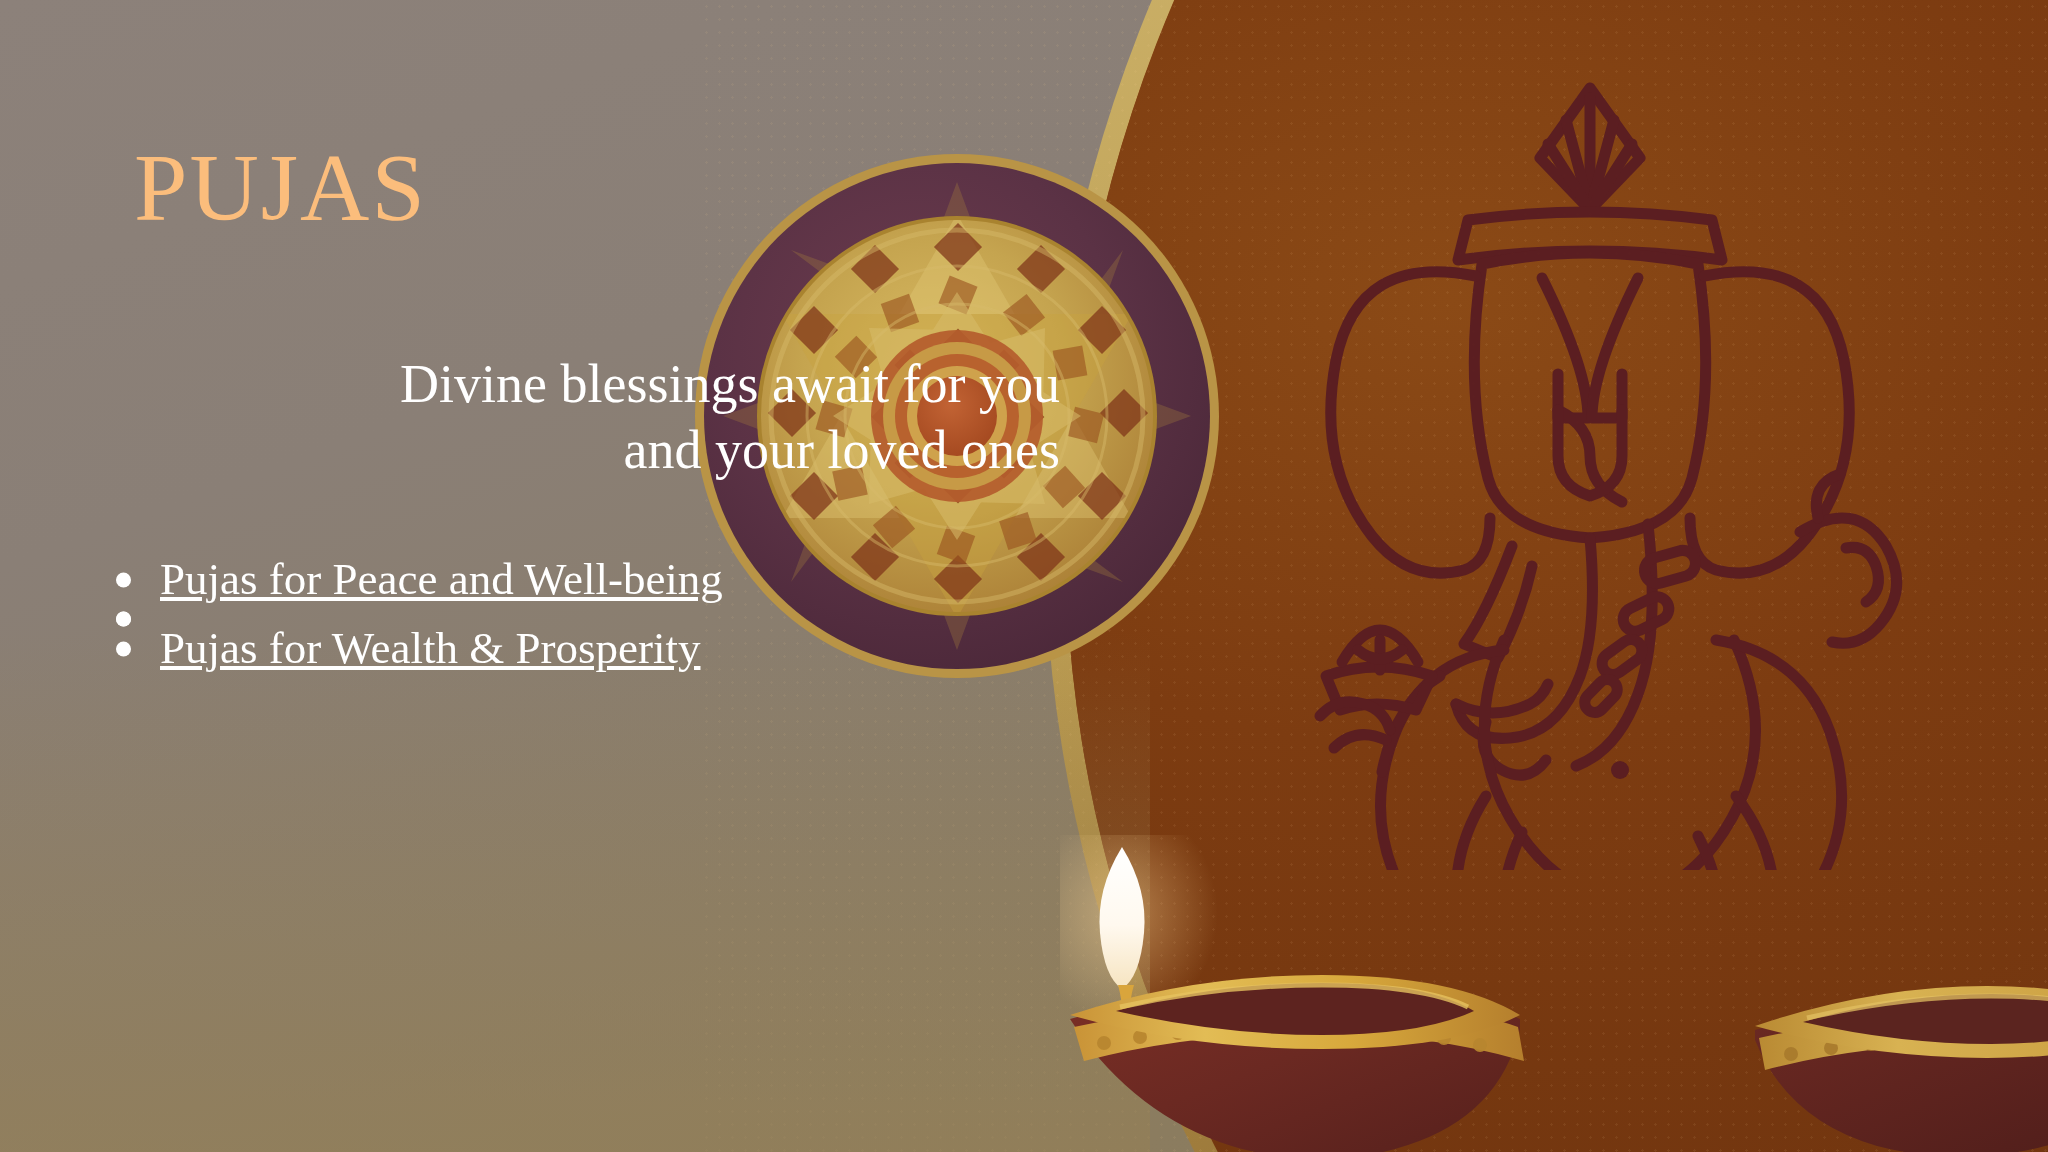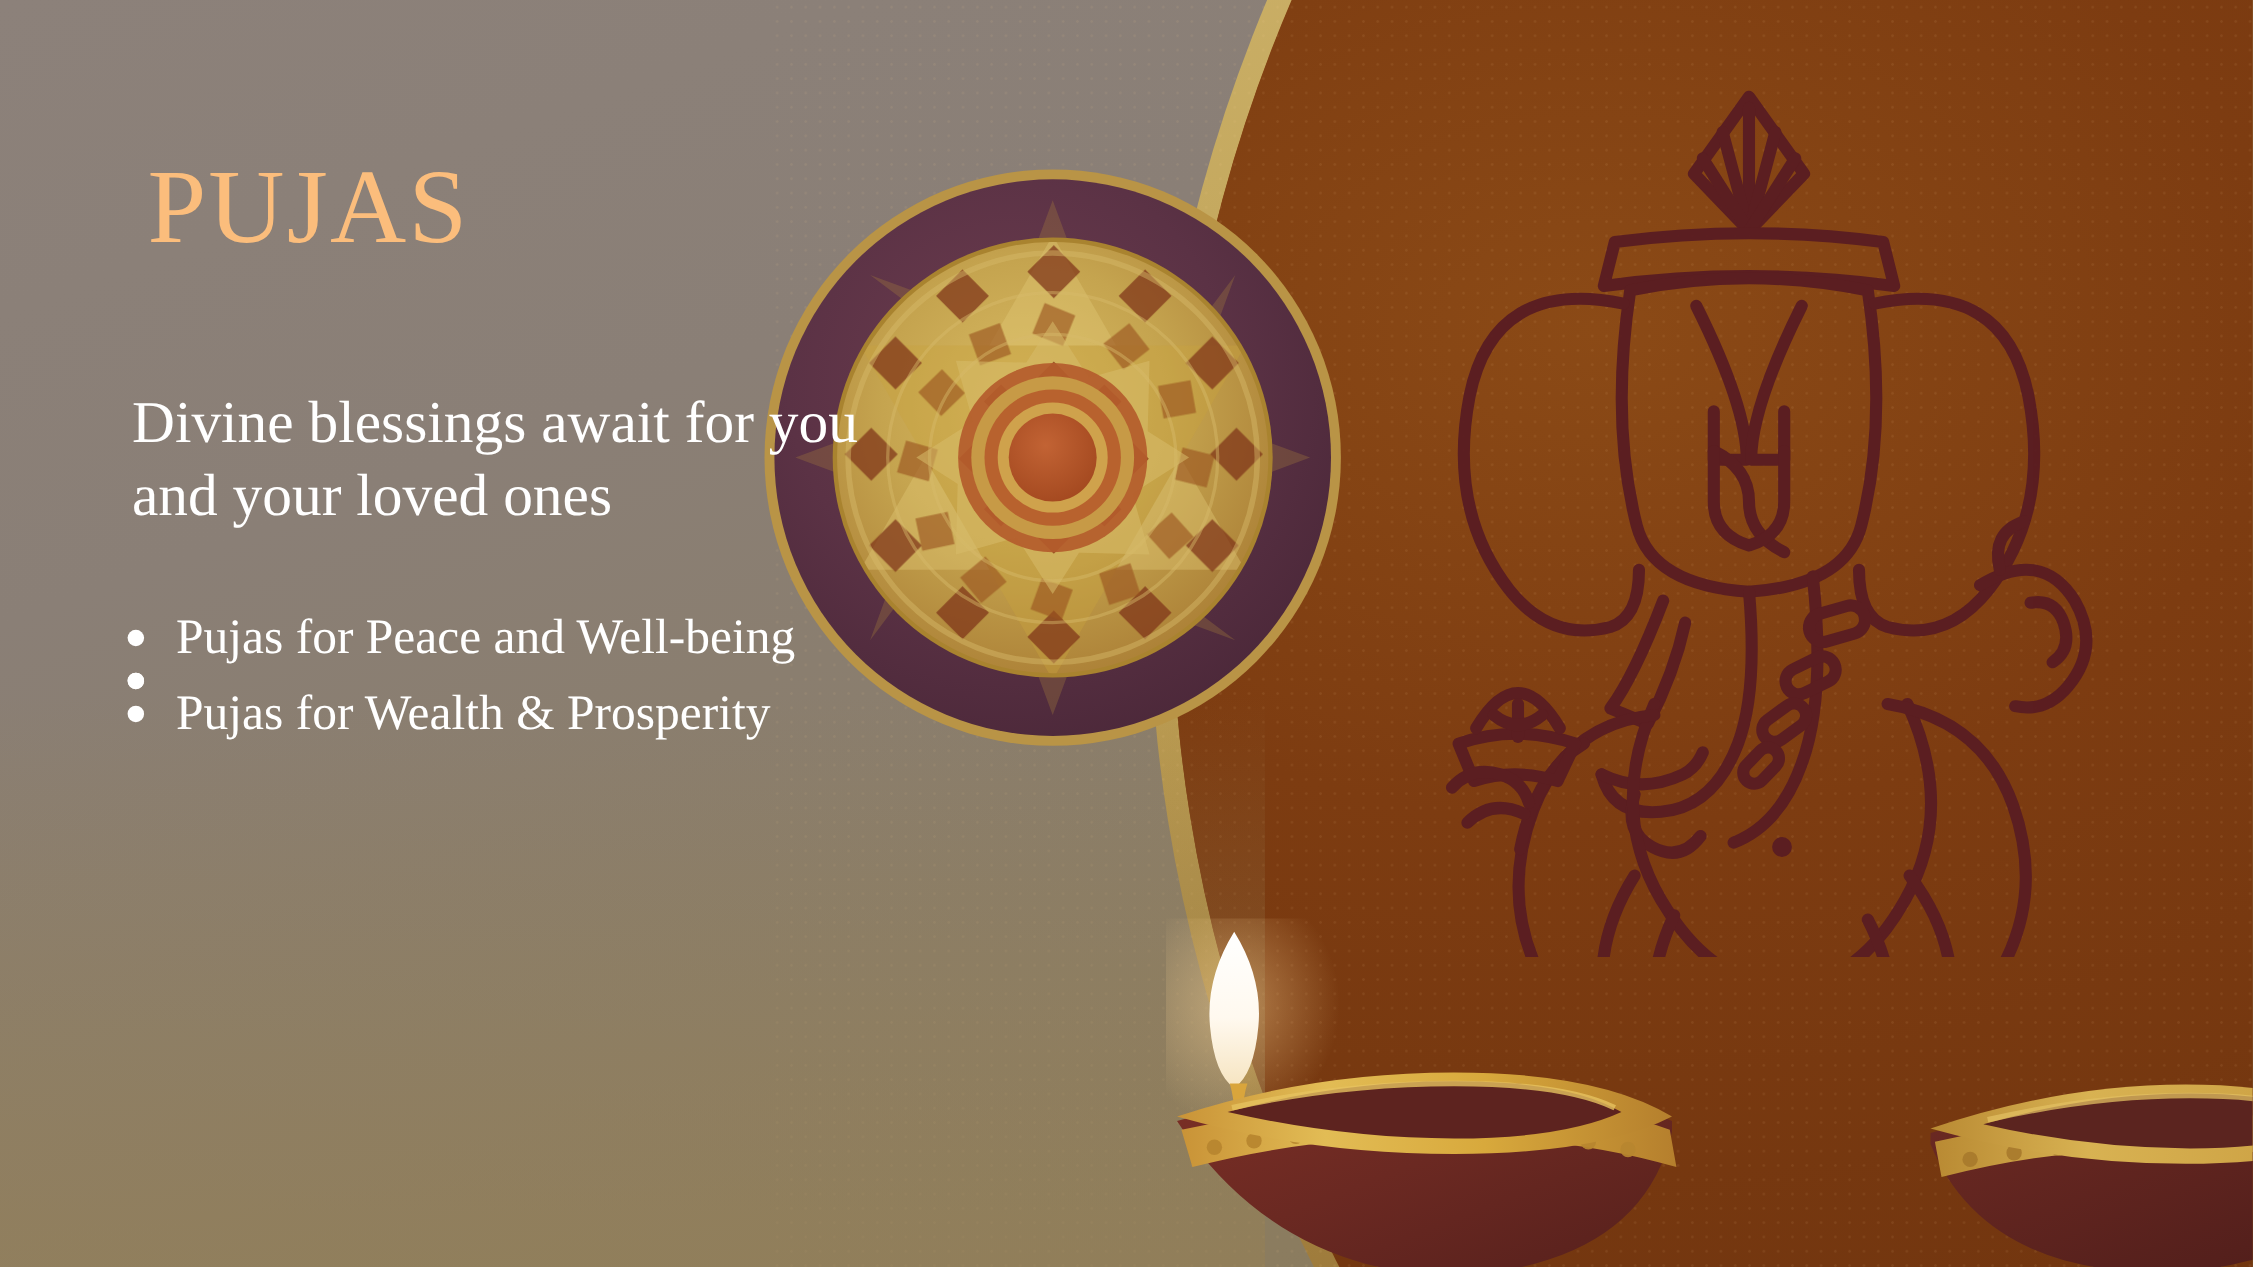--- a/index.html
+++ b/index.html
@@ -100,38 +100,40 @@
     margin-left: 16px;
   }
   .subtitle {
     position: absolute;
     left: 120px; top: 352px;
     width: 940px;
     font-size: 54px;
     line-height: 1.22;
     color: #ffffff;
     font-weight: 400;
+    text-align: right;
   }
   .subtitle .line { display: block; white-space: nowrap; }
 
   .bullets {
     position: absolute;
     left: 112px; top: 550px;
     list-style: none;
     margin: 0;
     padding: 0;
   }
   .bullets li {
     position: relative;
     padding-left: 48px;
     font-size: 45px;
     line-height: 1.33;
     color: #ffffff;
     white-space: nowrap;
     margin: 0 0 9px 0;
+    text-decoration: underline;
   }
   .bullets li .dot {
     position: absolute;
     left: 4px; top: 50%;
     transform: translateY(-50%);
     width: 15px; height: 15px;
     border-radius: 50%;
     background: #ffffff;
   }
 </style>

